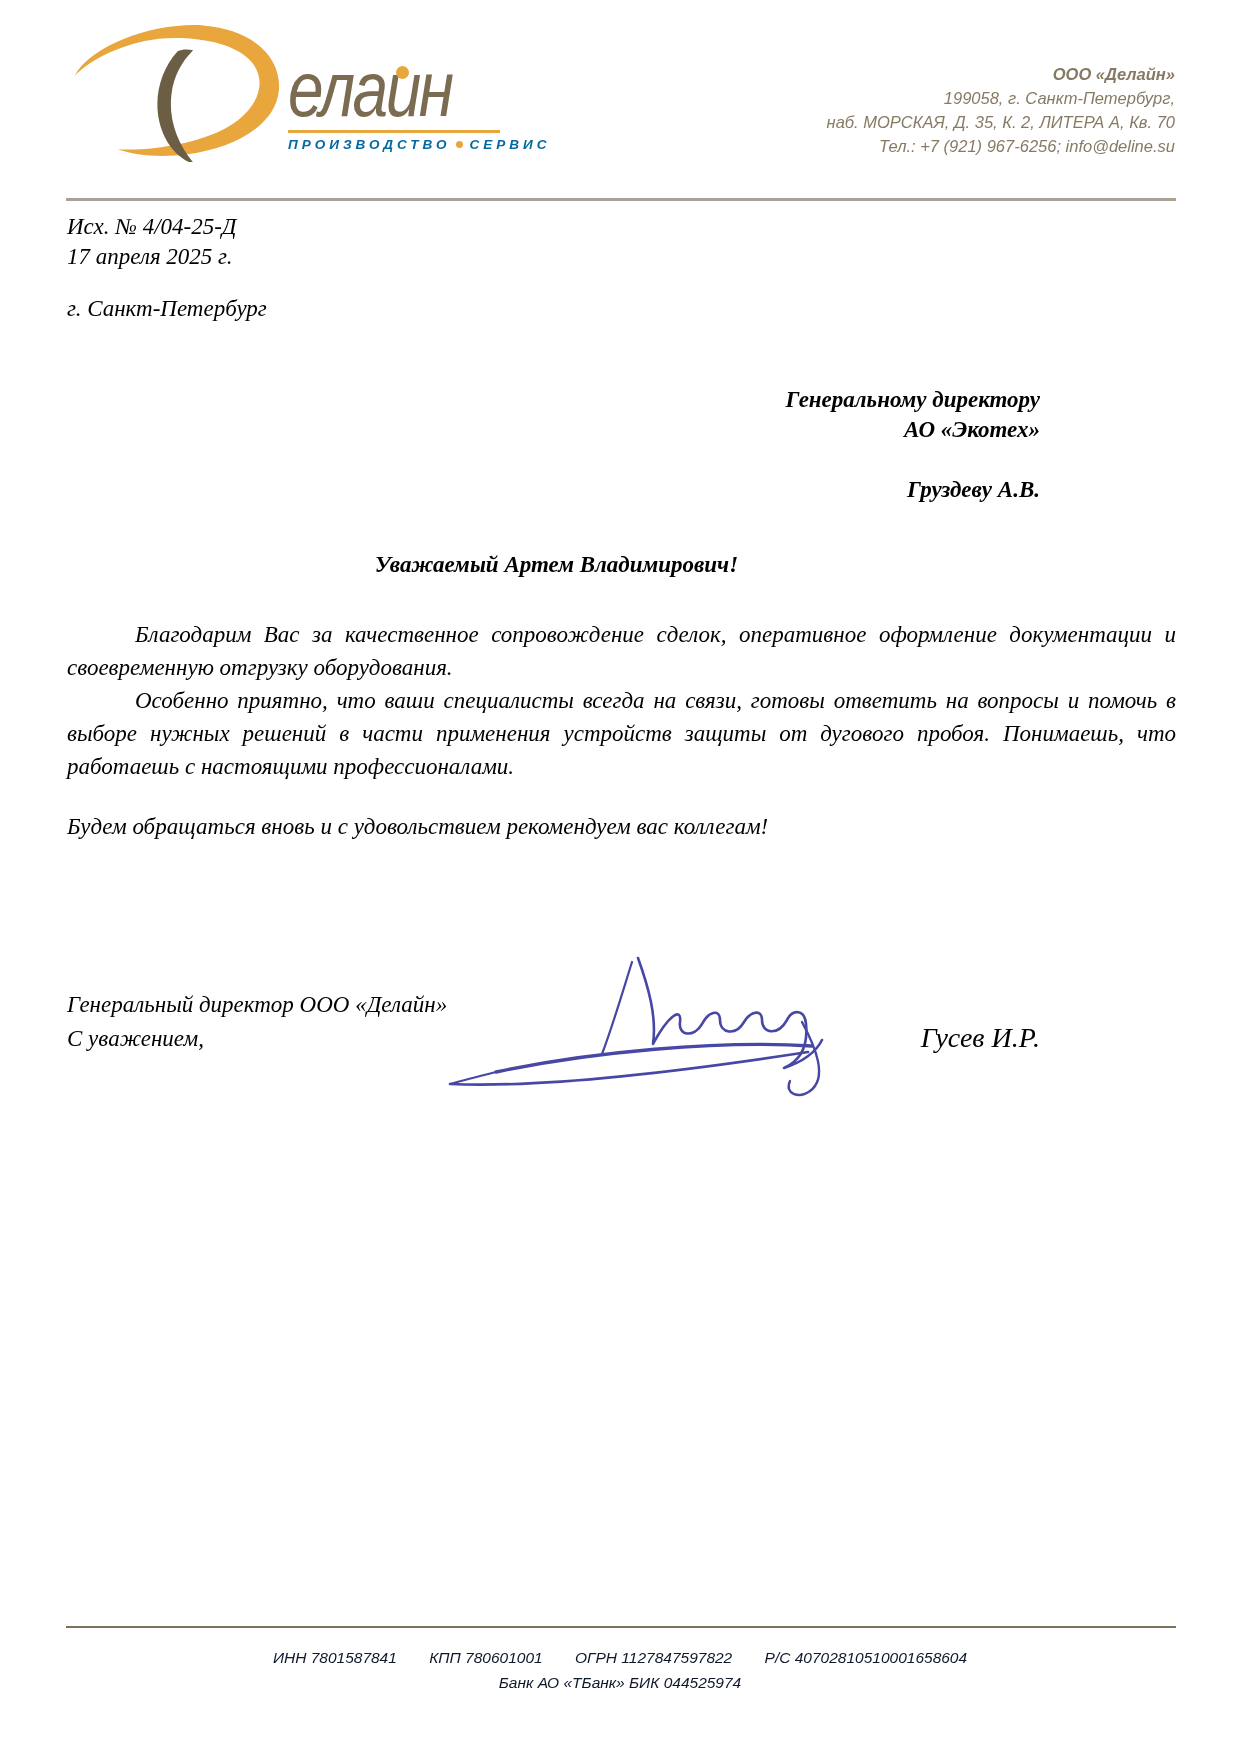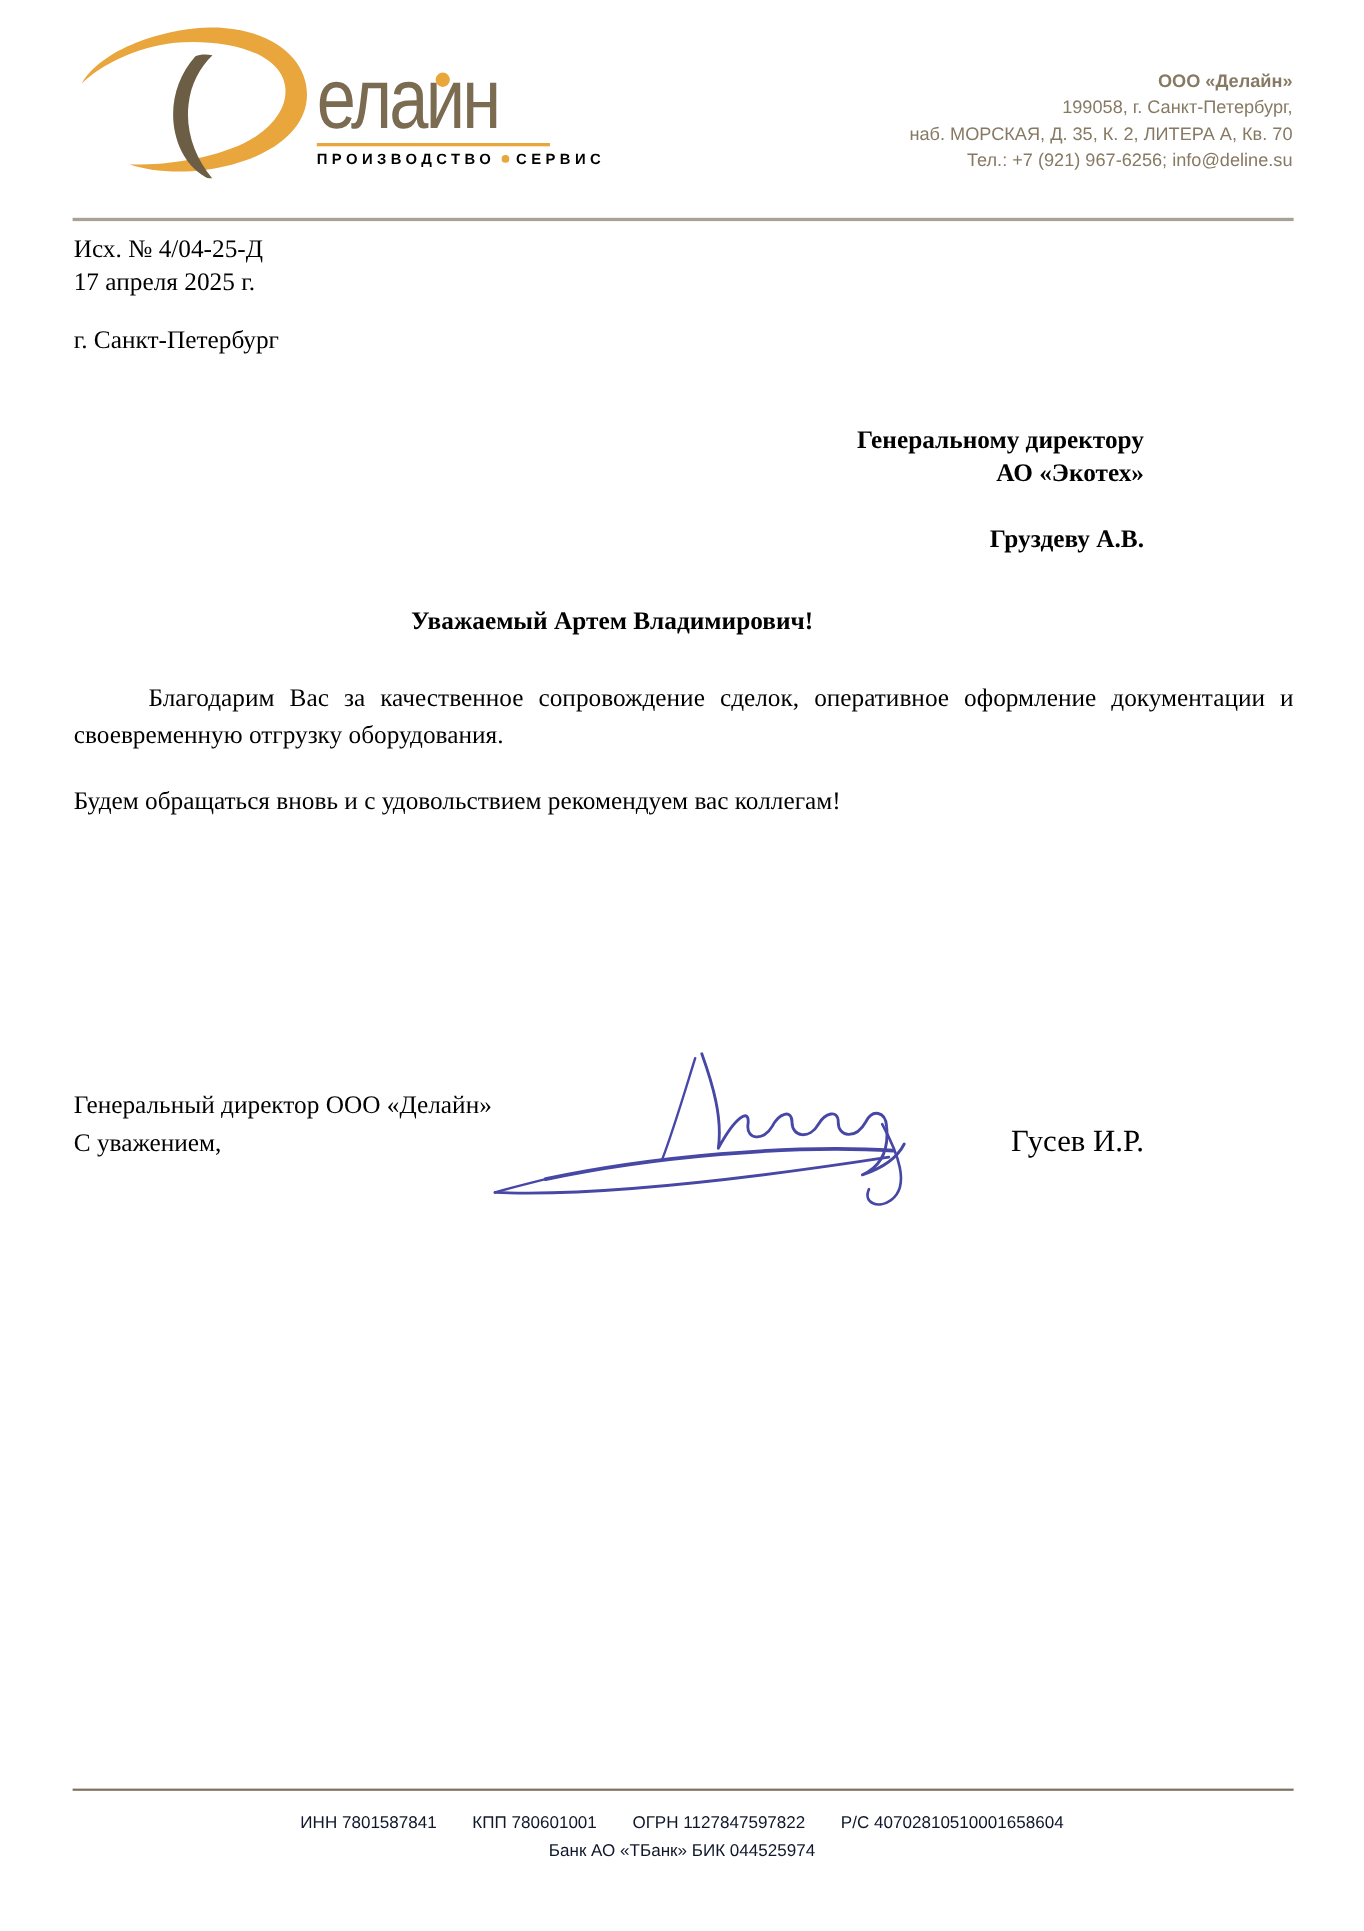--- a/index.html
+++ b/index.html
@@ -5,20 +5,21 @@
   html, body { margin: 0; padding: 0; background: #ffffff; }
   .page {
     position: relative;
     width: 1240px;
     height: 1755px;
     margin: 0 auto;
     background: #ffffff;
     overflow: hidden;
     font-family: "Liberation Serif", serif;
     color: #000000;
+    font-style: italic;
   }
 
   
   .logo { position: absolute; left: 62px; top: 22px; display: flex; align-items: flex-start; }
   .logo-mark { width: 222px; height: 140px; }
   .logo-text { position: relative; margin-left: 4px; margin-top: 28px; }
   .wordmark {
     font-family: "Liberation Sans", sans-serif;
     font-size: 78px; line-height: 78px;
     color: #7b6b50; letter-spacing: -3px;
@@ -27,21 +28,21 @@
   }
   .breve-dot {
     position: absolute; top: 16px; left: 108px;
     width: 13px; height: 13px; border-radius: 50%;
     background: #e8a63c;
   }
   .tagline-rule { margin-top: 2px; width: 212px; height: 3px; background: #e8a63c; }
   .tagline {
     margin-top: 4px; display: flex; align-items: center; gap: 6px;
     font-family: "Liberation Sans", sans-serif;
-    font-size: 13.5px; font-weight: bold; letter-spacing: 4px; color: #000000;
+    font-size: 13.5px; font-weight: bold; letter-spacing: 4px; color: #0369a1;
     white-space: nowrap;
   }
   .tagline-dot { width: 7px; height: 7px; border-radius: 50%; background: #e8a63c; flex: 0 0 auto; }
 
   
   .company-info {
     position: absolute; right: 65px; top: 62px;
     text-align: right;
     font-family: "Liberation Sans", sans-serif;
     font-size: 16.5px; line-height: 24px;
@@ -137,20 +138,21 @@
   <div class="recipient">
     <div>Генеральному директору</div>
     <div>АО «Экотех»</div>
     <div class="r-name">Груздеву А.В.</div>
   </div>
 
   <div class="salutation">Уважаемый Артем Владимирович!</div>
 
   <div class="body-text">
     <p>Благодарим Вас за качественное сопровождение сделок, оперативное оформление документации и своевременную отгрузку оборудования.</p>
+    <p>Особенно приятно, что ваши специалисты всегда на связи, готовы ответить на вопросы и помочь в выборе нужных решений в части применения устройств защиты от дугового пробоя. Понимаешь, что работаешь с настоящими профессионалами.</p>
     <p class="no-indent">Будем обращаться вновь и с удовольствием рекомендуем вас коллегам!</p>
   </div>
 
   <div class="closing-block">
     <div>Генеральный директор ООО «Делайн»</div>
     <div>С уважением,</div>
   </div>
 
   <svg class="signature-svg" viewBox="0 0 480 150" xmlns="http://www.w3.org/2000/svg" fill="none" stroke="#4747a6" stroke-linecap="round" stroke-linejoin="round">
     <path stroke-width="2.6" d="M 228 6 C 238 34, 247 64, 243 92

